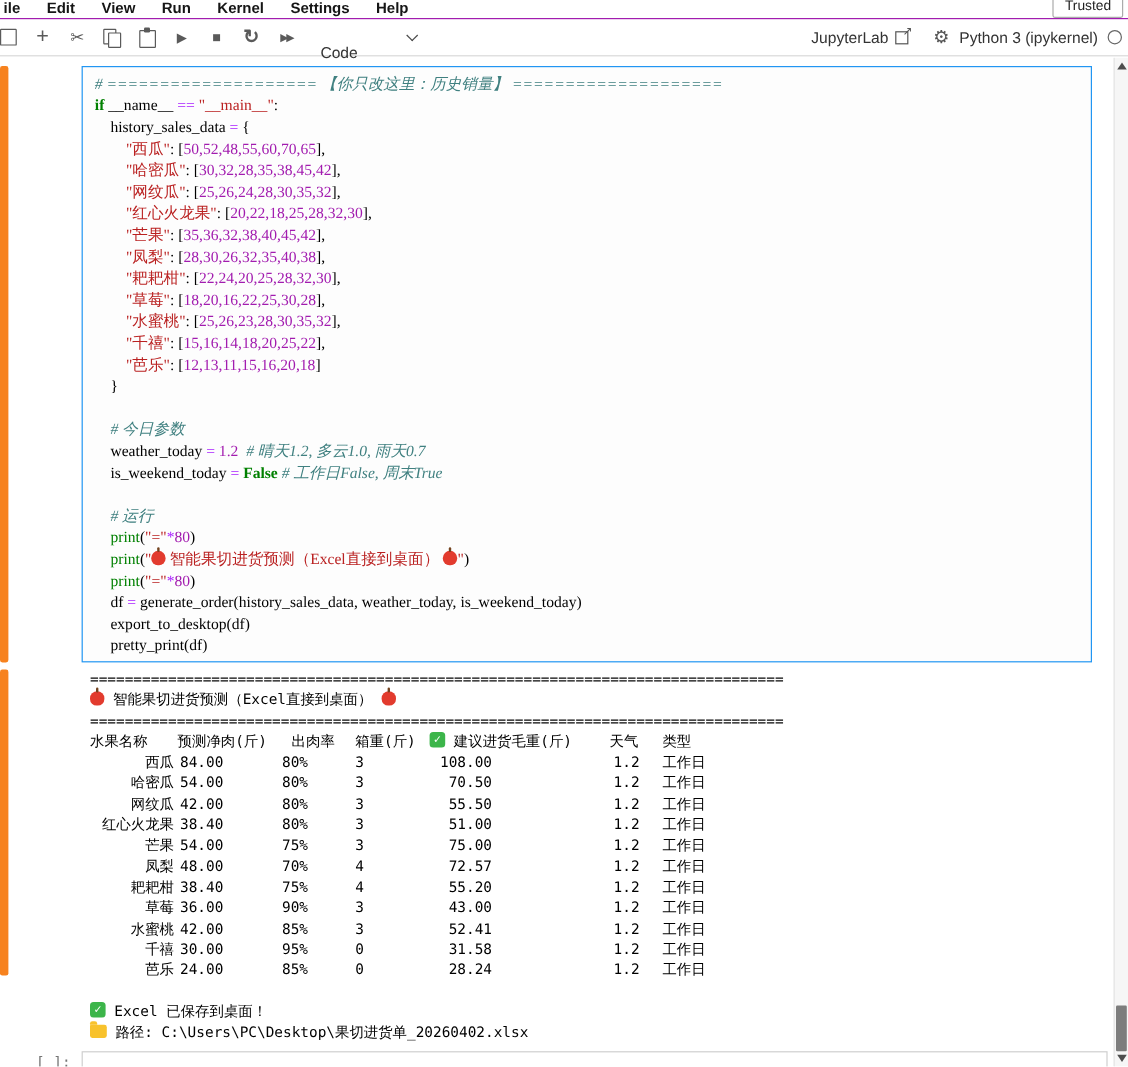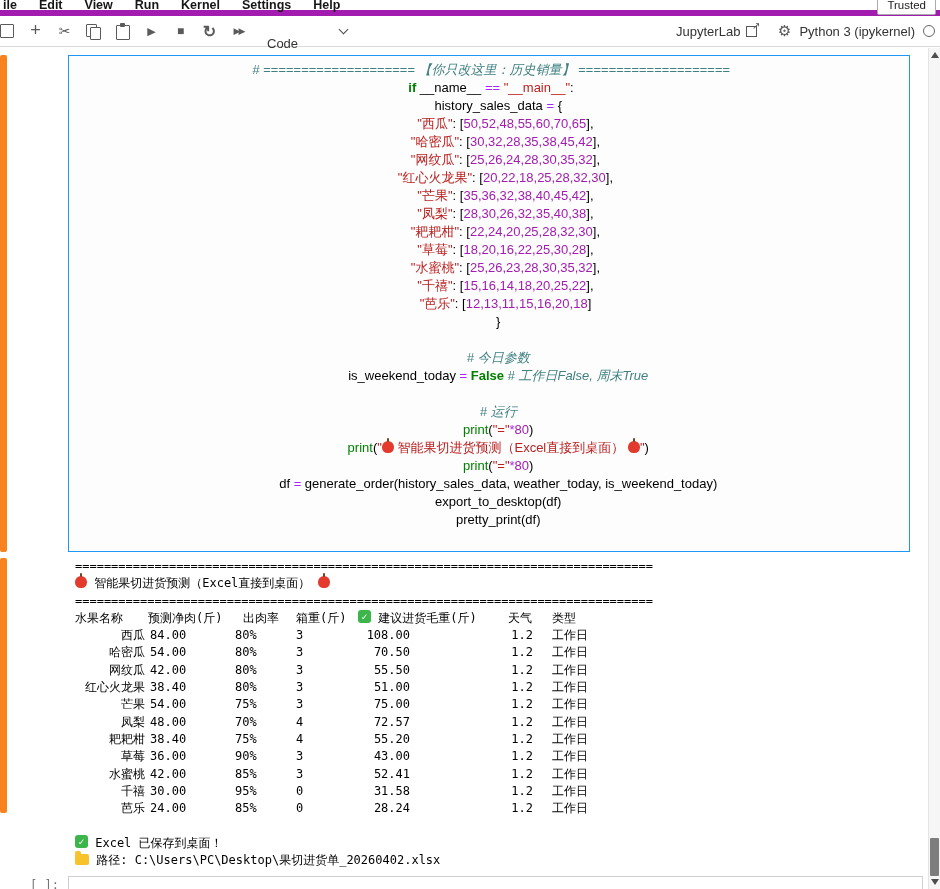--- a/index.html
+++ b/index.html
@@ -1,20 +1,20 @@
 <!DOCTYPE html>
 <html><head>
 <meta charset="utf-8">
 <style>
   *{margin:0;padding:0;box-sizing:border-box;}
   html,body{width:940px;height:889px;overflow:hidden;background:#fff;font-family:"Liberation Sans",sans-serif;}
   .app{position:relative;width:940px;height:889px;background:#fff;overflow:hidden;}
 
   
-  .menubar{position:absolute;top:0;left:0;width:100%;height:16px;background:#fff;border-bottom:6px solid #a21caf;display:flex;align-items:center;z-index:4;}
+  .menubar{position:absolute;top:0;left:0;width:100%;height:16px;background:#fff;border-bottom:1px solid #a21caf;display:flex;align-items:flex-start;z-index:4;}
   .menu-items{display:flex;margin-left:-8px;}
   .menu-item{font-size:12.5px;font-weight:700;color:#161616;padding:0 11px;line-height:15px;cursor:default;}
   .trusted{position:absolute;right:4px;top:-3px;height:18px;line-height:15px;padding:0 9px;border:1px solid #ababab;border-radius:2px;background:#fff;font-size:11.5px;color:#222;}
 
   
   .toolbar{position:absolute;top:16px;left:0;width:100%;height:31px;border-bottom:1px solid #d9d9d9;display:flex;align-items:center;background:#fff;z-index:3;}
   .tb-icons{display:flex;align-items:center;margin-left:-8px;height:100%;}
   .tbicon{position:relative;width:29px;height:100%;display:flex;align-items:center;justify-content:center;color:#5a5a5a;}
   .ti-save::before{content:"";width:12px;height:12px;border:1.6px solid #5a5a5a;border-radius:1px;}
   .ti-add::before{content:"+";font-size:18px;margin-top:-2px;}
@@ -40,21 +40,21 @@
   .kernel-name{font-size:13px;color:#333;margin-right:8px;}
   .kernel-status{width:12px;height:12px;border:1.5px solid #666;border-radius:50%;margin-right:3px;}
 
   
   .notebook{position:absolute;top:48px;left:0;width:940px;height:841px;background:#fff;overflow:hidden;}
   .collapser{position:absolute;left:0;width:7px;background:#f7821e;border-radius:2px;cursor:pointer;}
   .c1{top:7px;height:497px;}
   .c2{top:510px;height:255px;}
 
   .code-cell{position:absolute;left:68px;top:7px;width:842px;height:497px;border:1.5px solid #2196f3;background:#fdfdfd;padding:5px 6px 4px 10px;overflow:hidden;}
-  .code-line{font-family:Liberation Sans, sans-serif;font-size:13px;line-height:18px;white-space:pre;color:#000;text-align:center;}
+  .code-line{font-family:Liberation Serif, serif;font-size:13px;line-height:18px;white-space:pre;color:#000;}
   .tok-p{color:#000;}
   .tok-c{color:#408080;font-style:italic;}
   .tok-k{color:#008000;font-weight:bold;}
   .tok-s{color:#ba2121;}
   .tok-n{color:#a21caf;}
   .tok-o{color:#aa22ff;}
   .tok-b{color:#008000;}
 
   
   .em{display:inline-block;position:relative;vertical-align:-1px;}
@@ -151,20 +151,21 @@
         <div class="code-line"><span class="tok-p">        </span><span class="tok-s">"芒果"</span><span class="tok-p">: [</span><span class="tok-n">35,36,32,38,40,45,42</span><span class="tok-p">],</span></div>
         <div class="code-line"><span class="tok-p">        </span><span class="tok-s">"凤梨"</span><span class="tok-p">: [</span><span class="tok-n">28,30,26,32,35,40,38</span><span class="tok-p">],</span></div>
         <div class="code-line"><span class="tok-p">        </span><span class="tok-s">"耙耙柑"</span><span class="tok-p">: [</span><span class="tok-n">22,24,20,25,28,32,30</span><span class="tok-p">],</span></div>
         <div class="code-line"><span class="tok-p">        </span><span class="tok-s">"草莓"</span><span class="tok-p">: [</span><span class="tok-n">18,20,16,22,25,30,28</span><span class="tok-p">],</span></div>
         <div class="code-line"><span class="tok-p">        </span><span class="tok-s">"水蜜桃"</span><span class="tok-p">: [</span><span class="tok-n">25,26,23,28,30,35,32</span><span class="tok-p">],</span></div>
         <div class="code-line"><span class="tok-p">        </span><span class="tok-s">"千禧"</span><span class="tok-p">: [</span><span class="tok-n">15,16,14,18,20,25,22</span><span class="tok-p">],</span></div>
         <div class="code-line"><span class="tok-p">        </span><span class="tok-s">"芭乐"</span><span class="tok-p">: [</span><span class="tok-n">12,13,11,15,16,20,18</span><span class="tok-p">]</span></div>
         <div class="code-line"><span class="tok-p">    }</span></div>
         <div class="code-line">&nbsp;</div>
         <div class="code-line"><span class="tok-p">    </span><span class="tok-c"># 今日参数</span></div>
+        <div class="code-line"><span class="tok-p">    weather_today </span><span class="tok-o">=</span><span class="tok-p"> </span><span class="tok-n">1.2</span><span class="tok-p">  </span><span class="tok-c"># 晴天1.2, 多云1.0, 雨天0.7</span></div>
         <div class="code-line"><span class="tok-p">    is_weekend_today </span><span class="tok-o">=</span><span class="tok-p"> </span><span class="tok-k">False</span><span class="tok-p"> </span><span class="tok-c"># 工作日False, 周末True</span></div>
         <div class="code-line">&nbsp;</div>
         <div class="code-line"><span class="tok-p">    </span><span class="tok-c"># 运行</span></div>
         <div class="code-line"><span class="tok-p">    </span><span class="tok-b">print</span><span class="tok-p">(</span><span class="tok-s">"="</span><span class="tok-o">*</span><span class="tok-n">80</span><span class="tok-p">)</span></div>
         <div class="code-line"><span class="tok-p">    </span><span class="tok-b">print</span><span class="tok-p">(</span><span class="tok-s">"</span><span class="em em-apple"></span><span class="tok-s"> 智能果切进货预测（Excel直接到桌面） </span><span class="em em-apple"></span><span class="tok-s">"</span><span class="tok-p">)</span></div>
         <div class="code-line"><span class="tok-p">    </span><span class="tok-b">print</span><span class="tok-p">(</span><span class="tok-s">"="</span><span class="tok-o">*</span><span class="tok-n">80</span><span class="tok-p">)</span></div>
         <div class="code-line"><span class="tok-p">    df </span><span class="tok-o">=</span><span class="tok-p"> generate_order(history_sales_data, weather_today, is_weekend_today)</span></div>
         <div class="code-line"><span class="tok-p">    export_to_desktop(df)</span></div>
         <div class="code-line"><span class="tok-p">    pretty_print(df)</span></div>
       </div>

